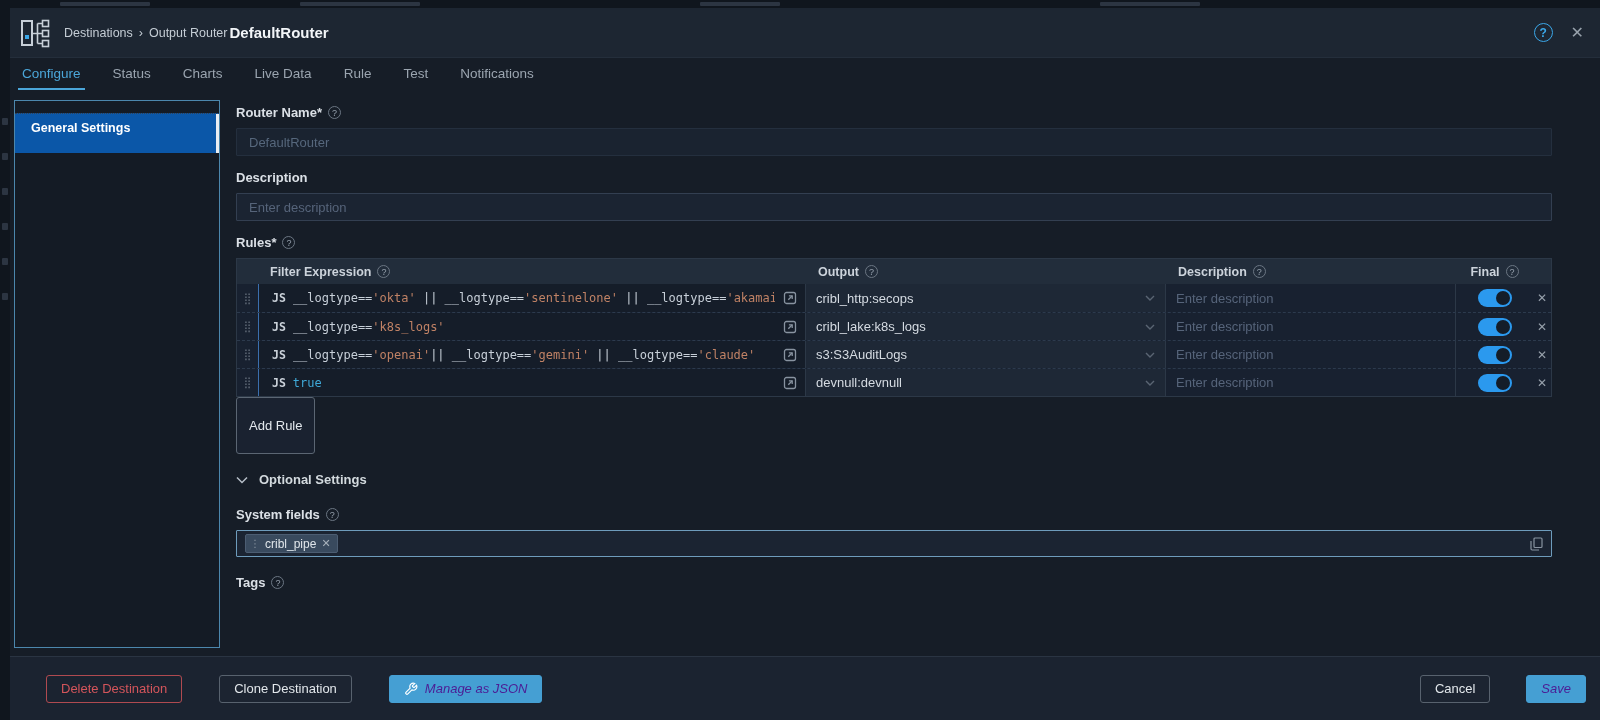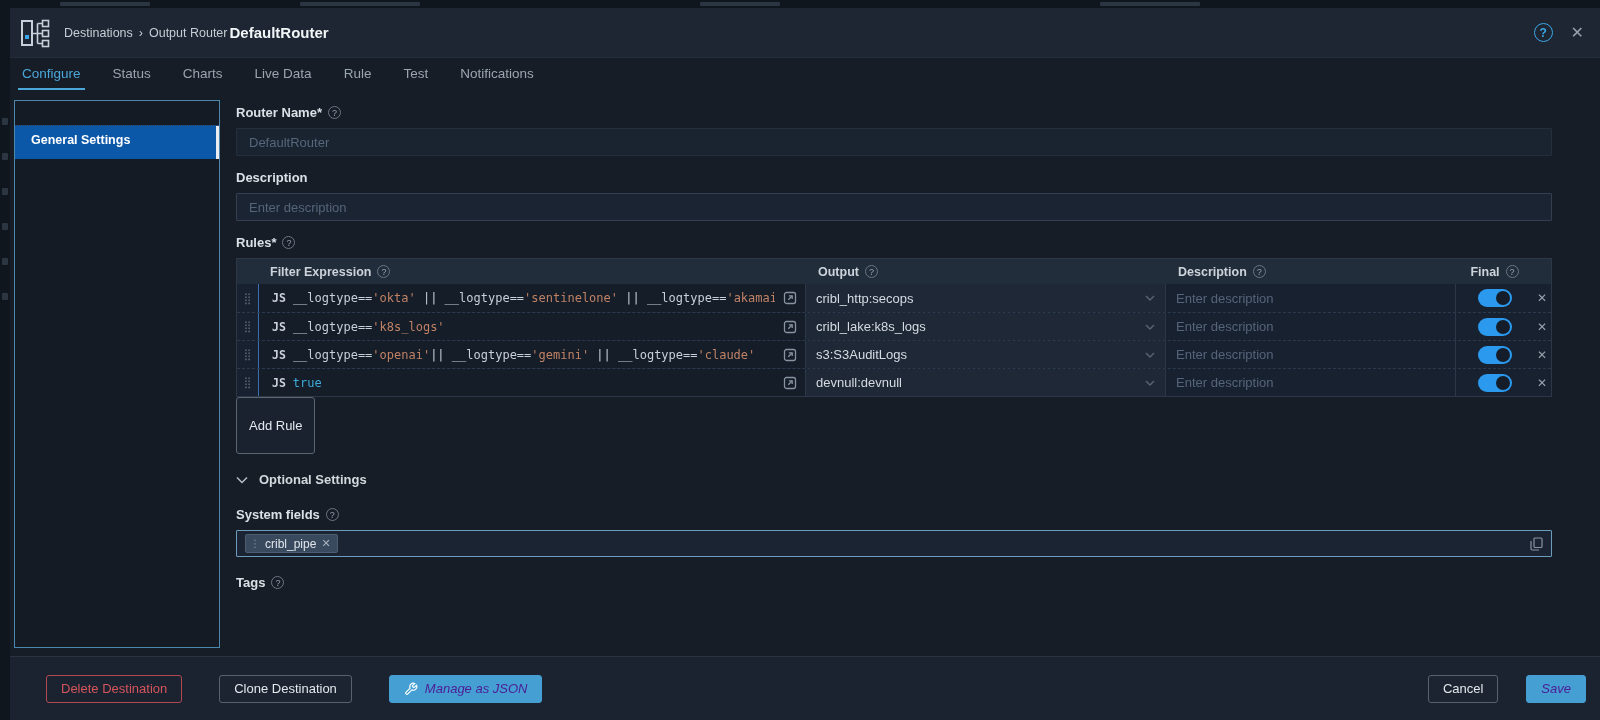--- a/index.html
+++ b/index.html
@@ -43,21 +43,21 @@
   .tab { display:flex; align-items:center; font-size:13.5px; color:#9ba5b0; padding:0 4px; border-bottom:2px solid transparent; cursor:pointer; }
   .tab.active { color:#4ba6d9; border-bottom-color:#4ba6d9; }
 
   
   .content { flex:1 1 auto; position:relative; overflow:hidden; }
   .side-panel {
     position:absolute; left:4px; top:10px; bottom:8px; width:206px;
     border:1px solid #4c87ad; background:#141b25;
   }
   .side-item {
-    margin-top:24px; height:34px; line-height:29px; padding-left:16px;
+    margin-top:12px; height:40px; line-height:29px; padding-left:16px;
     background:#0b57a8; color:#ffffff; font-size:12.5px; font-weight:bold;
     border-top:1px dotted #334152; position:relative; cursor:pointer;
   }
   .side-item::after { content:""; position:absolute; right:0; top:0; bottom:0; width:3px; background:#e9edf2; }
 
   .form-col { margin:0 48px 0 226px; padding-top:15px; }
 
   .field-label { display:flex; align-items:center; gap:6px; font-size:13px; font-weight:bold; color:#dbe0e6; }
   .q-icon {
     width:13px; height:13px; border-radius:50%; border:1px solid #6b7683;
@@ -119,21 +119,21 @@
   .copy-btn { margin-left:auto; display:flex; cursor:pointer; }
 
   
   .drawer-footer {
     height:64px; flex:0 0 64px; background:#1b2330; border-top:1px solid #2a3442;
     display:flex; align-items:center; padding:0 14px 0 8px; gap:9px;
   }
   .btn { height:28px; padding:0 14px; font-size:13px; border-radius:3px; display:flex; align-items:center; gap:7px; cursor:pointer; background:#1c2431; border:1px solid #58626e; color:#e2e7eb; font-family:"Liberation Sans",sans-serif;margin-left:28px; }
   .btn.danger { border-color:#b04a50; color:#d4555b; background:transparent; }
   .btn.primary { background:#459fd3; border-color:#459fd3; color:#4c1d95;font-style:italic; }
-  .footer-right { margin-left:auto; display:flex; gap:0; }
+  .footer-right { margin-left:auto; display:flex; gap:8px; }
 </style>
 </head>
 <body>
 
 <div class="underlay-left">
   <span class="frag" style="top:118px"></span>
     <span class="frag" style="top:153px"></span>
   <span class="frag" style="top:188px"></span>
     <span class="frag" style="top:223px"></span>
   <span class="frag" style="top:258px"></span>

